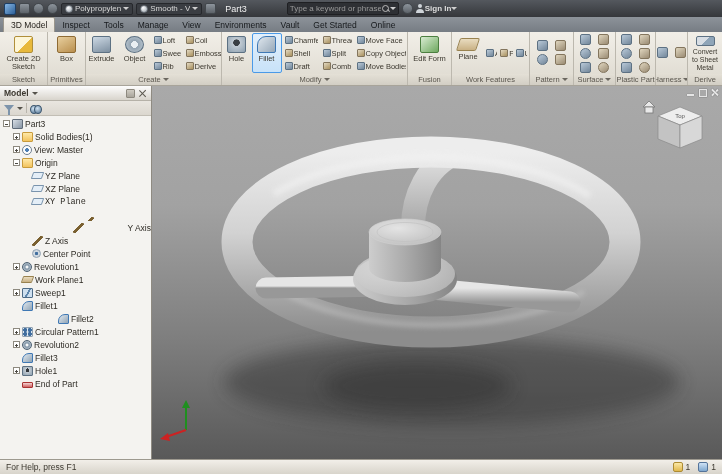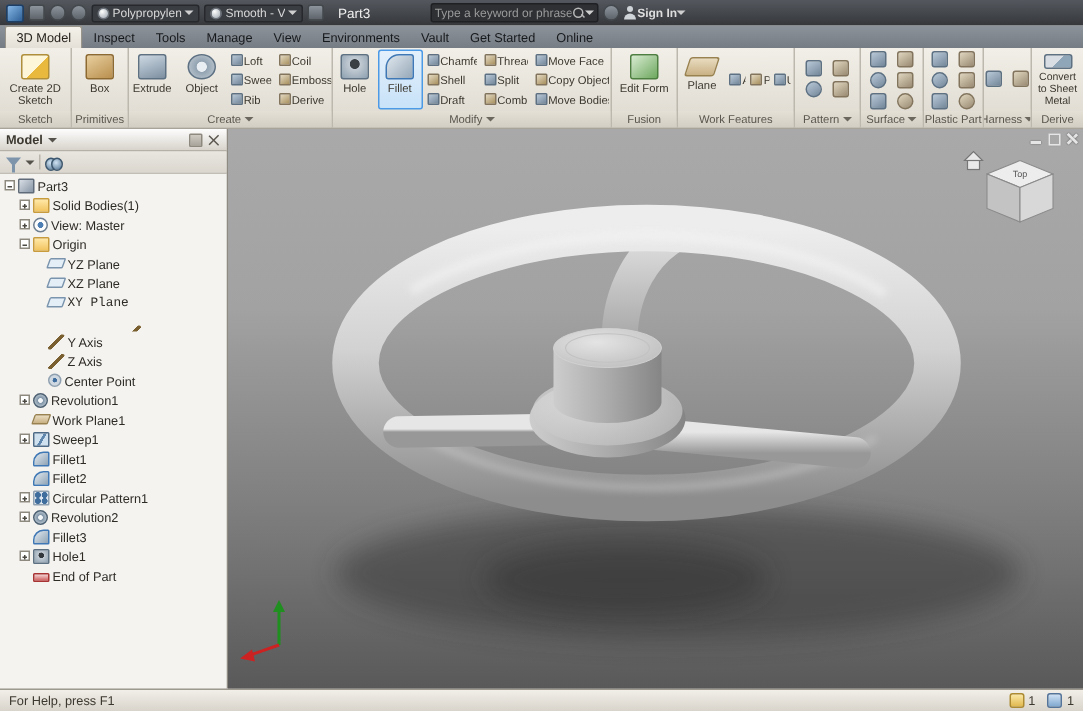--- a/index.html
+++ b/index.html
@@ -487,21 +487,21 @@
           <div class="trow" style="padding-left: 23px; font-family: Liberation Mono, monospace;">
             <span class="exp blank"></span>
             <span class="ticon ticon-plane"></span>
             <span class="tlabel">XY Plane</span>
           </div>
           <div class="trow" style="padding-left: 25px; flex-direction: column;">
             <span class="exp blank"></span>
             <span class="ticon ticon-axis"></span>
             <span class="tlabel">X Axis</span>
           </div>
-          <div class="trow" style="padding-left: 23px;">
+          <div class="trow" style="padding-left: 23px; justify-content: space-between;">
             <span class="exp blank"></span>
             <span class="ticon ticon-axis"></span>
             <span class="tlabel">Y Axis</span>
           </div>
           <div class="trow" style="padding-left: 23px;">
             <span class="exp blank"></span>
             <span class="ticon ticon-axis"></span>
             <span class="tlabel">Z Axis</span>
           </div>
           <div class="trow" style="padding-left: 23px;">
@@ -522,21 +522,21 @@
           <div class="trow" style="padding-left: 13px;">
             <span class="exp plus"></span>
             <span class="ticon ticon-sweep"></span>
             <span class="tlabel">Sweep1</span>
           </div>
           <div class="trow" style="padding-left: 13px;">
             <span class="exp blank"></span>
             <span class="ticon ticon-fillet"></span>
             <span class="tlabel">Fillet1</span>
           </div>
-          <div class="trow" style="padding-left: 13px;">
+          <div class="trow" style="padding-left: 13px; margin-left: 36px;">
             <span class="exp blank"></span>
             <span class="ticon ticon-fillet"></span>
             <span class="tlabel">Fillet2</span>
           </div>
           <div class="trow" style="padding-left: 13px;">
             <span class="exp plus"></span>
             <span class="ticon ticon-pattern"></span>
             <span class="tlabel">Circular Pattern1</span>
           </div>
           <div class="trow" style="padding-left: 13px;">

